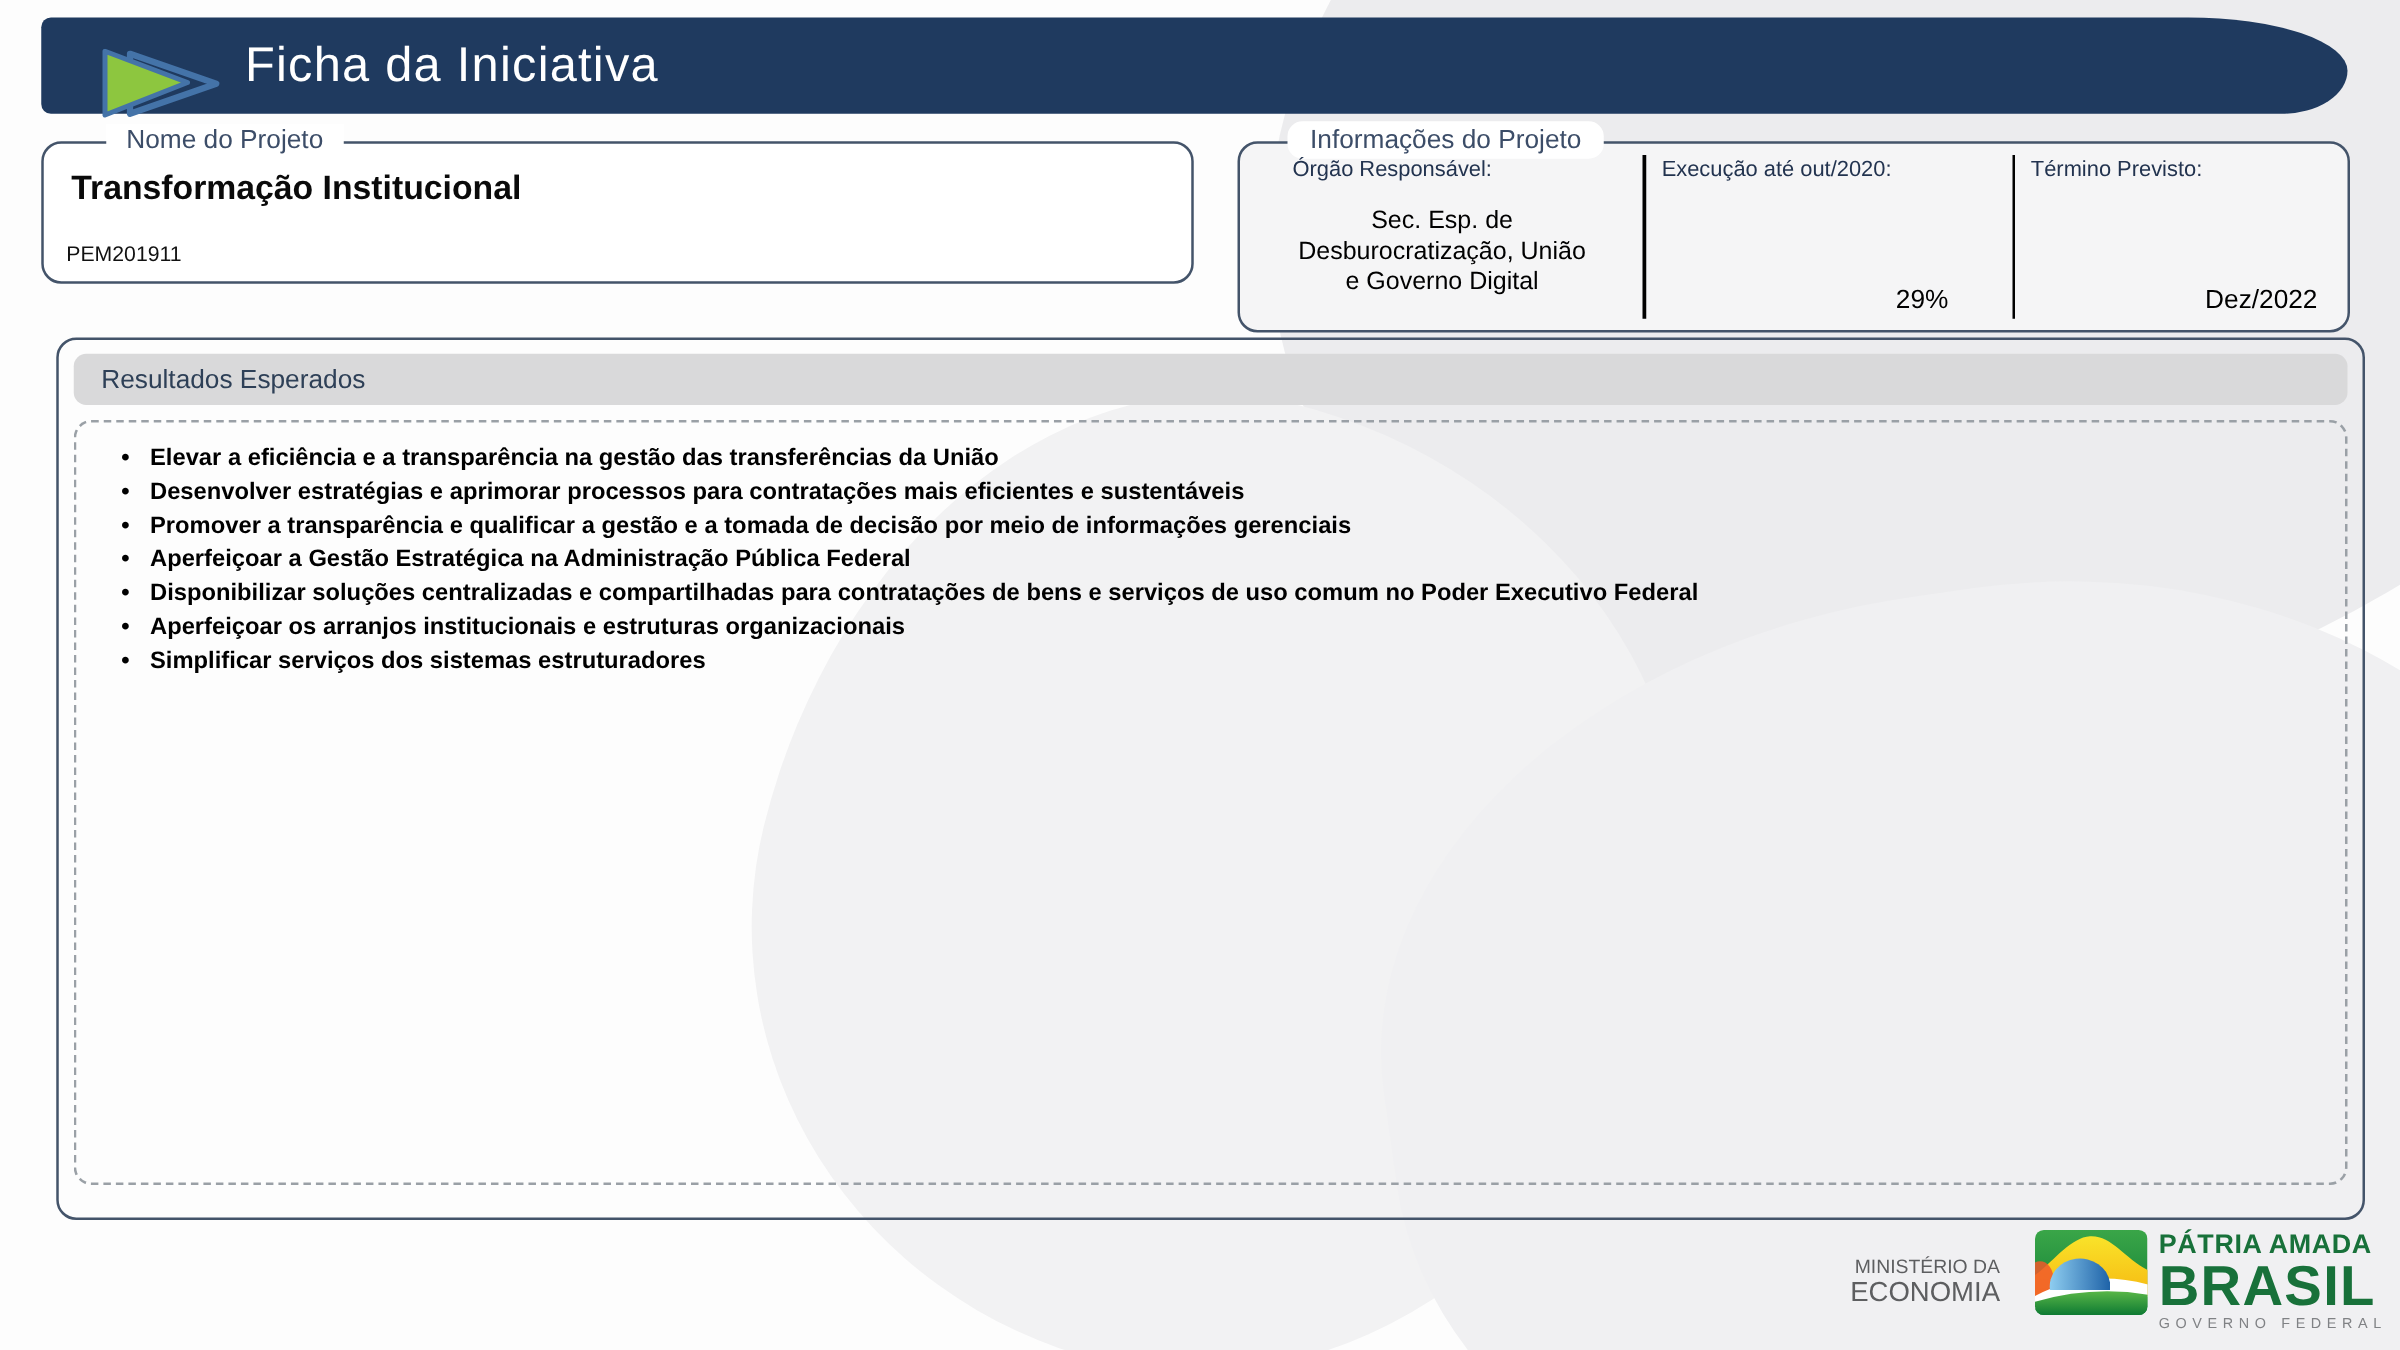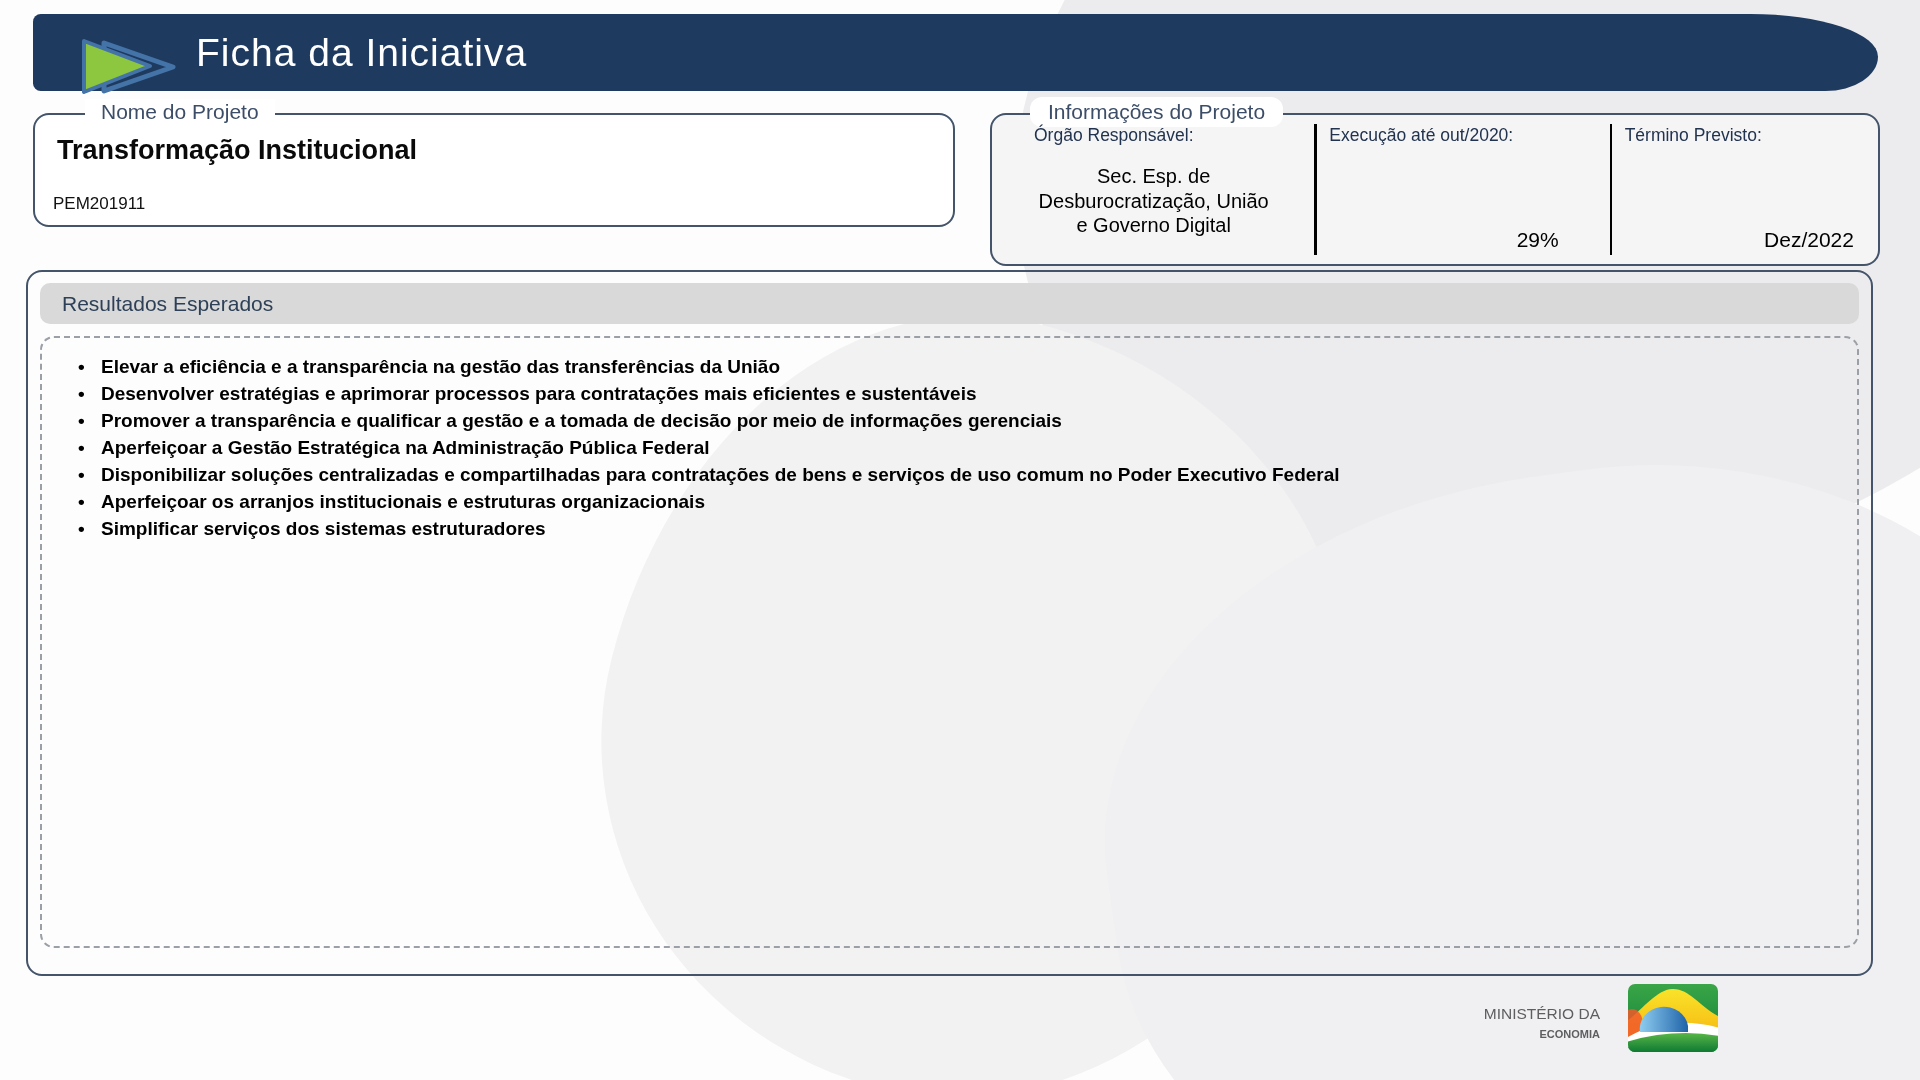--- a/index.html
+++ b/index.html
@@ -39,36 +39,36 @@
   .info-col { flex:1; position:relative; display:flex; flex-direction:column; padding:10px 14px 0 14px;margin-left:28px; }
   .info-col + .info-col::before { content:""; position:absolute; left:-1px; top:9px; bottom:9px;
                                   width:2.5px; background:#000000; }
   .info-label { font-size:17.5px; color:#22334f; }
   .info-value { flex:1; font-weight:500; color:#000000; }
   .info-value.center { display:flex; align-items:center; justify-content:center; text-align:center;
                        font-size:20px; line-height:1.22; padding:0 4px 8px 4px; }
   .info-value.right { display:flex; align-items:flex-end; justify-content:flex-end;
                       font-size:21px; padding:0 10px 12px 0; }
 
-  .results-box { left:26px; top:270px; width:1847px; height:706px; background:transparent; }
+  .results-box { left:45px; top:270px; width:1847px; height:706px; background:transparent; }
   .results-bar { position:absolute; left:12px; right:12px; top:11px; height:41px; background:#d9d9da;
                  border-radius:10px; display:flex; align-items:center; padding-left:22px;
                  font-size:21px; font-weight:500; color:#2e4057; }
   .results-dashed { position:absolute; left:12px; right:12px; top:64px; bottom:26px;
                     border:2.5px dashed #9aa0a6; border-radius:14px; }
   .results-list { list-style:none; margin:15px 0 0 0; padding:0 50px 0 34px; }
   .results-list li { position:relative; padding-left:25px; font-size:19px; font-weight:600;
                      color:#000000; line-height:27px; }
   .results-list li::before { content:"\2022"; position:absolute; left:2px; top:0; font-size:19px; }
 
   
   .ministry { position:absolute; left:1448px; top:1004px; width:152px; text-align:right;
               color:#5d5e60; z-index:3; }
   .ministry-1 { font-size:15.5px; line-height:20px; }
-  .ministry-2 { font-size:11px; font-weight:bold; line-height:20px; }
+  .ministry-2 { font-size:22px; font-weight:normal; line-height:20px; }
   .flag { position:absolute; left:1628px; top:984px; width:90px; height:68px; z-index:3; }
   .brand { position:absolute; left:1727px; top:983px; z-index:3; }
   .brand-1 { font-size:21.5px; font-weight:bold; color:var(--green,#18713a); letter-spacing:0.5px; }
   .brand-2 { font-size:45px; font-weight:bold; color:var(--green,#18713a); line-height:42px; letter-spacing:1px; }
   .brand-3 { font-size:11.5px; color:#808285; letter-spacing:4.5px; margin-top:3px; }
 </style>
 </head>
 <body>
 
 <div class="page">
@@ -161,14 +161,19 @@
     <g clip-path="url(#flagClip)">
       <rect width="90" height="68" fill="url(#gGreen)"></rect>
       <path d="M-4 38 C8 34 26 6 44 5 C62 4 72 24 94 34 L94 54 C60 44 24 46 -4 58 Z" fill="url(#gYellow)"></path>
       <ellipse cx="4" cy="40" rx="11" ry="15" fill="#f1592a" opacity="0.85"></ellipse>
       <path d="M-2 54 Q 40 30 92 44 L92 54 Q 40 42 -2 64 Z" fill="#ffffff"></path>
       <path d="M12 48 A 24 22 0 0 1 60 42 L60 48 Z" fill="url(#gBlue)"></path>
       <path d="M-2 58 Q 45 44 92 52 L92 68 L-2 68 Z" fill="url(#gGreenBot)"></path>
     </g>
   </svg>
 
+  <div class="brand">
+    <div class="brand-1">PÁTRIA AMADA</div>
+    <div class="brand-2">BRASIL</div>
+    <div class="brand-3">GOVERNO FEDERAL</div>
+  </div>
 
 </div>
 
 </body></html>

